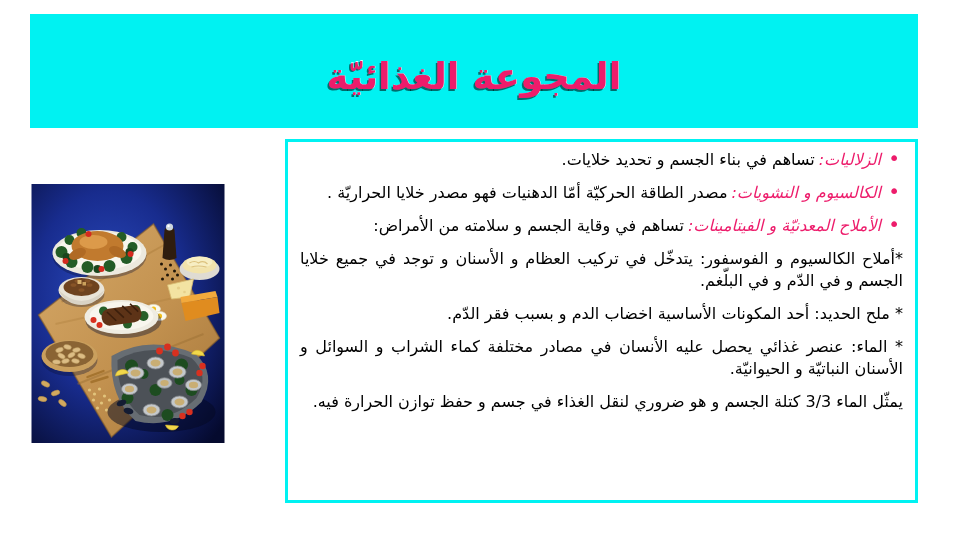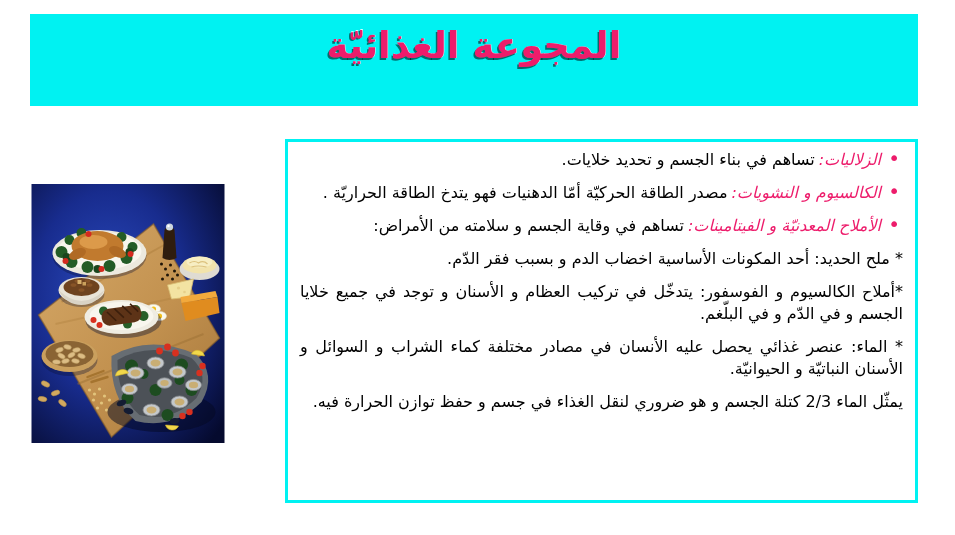--- a/index.html
+++ b/index.html
@@ -8,23 +8,23 @@
     background: #ffffff;
     font-family: "DejaVu Sans", sans-serif;
     position: relative;
     overflow: hidden;
   }
   .slide { position: absolute; inset: 0; background: #fff; }
 
   
   .title-bar {
     position: absolute; left: 30px; top: 14px;
-    width: 888px; height: 92px;
+    width: 888px; height: 114px;
     background: var(--cyan, #00f2f2);
-    display: flex; align-items: flex-start; justify-content: center;
+    display: flex; align-items: center; justify-content: center;
   }
   .title-text {
     direction: rtl;
     color: var(--pink, #ed1c6b);
     font-size: 37px; font-weight: bold;
     padding-top: 10px;
     text-shadow: -1.5px 1.5px 0 rgba(0,0,0,0.55), 0.5px -0.5px 0 rgba(255,255,255,0.85);
     letter-spacing: 0.5px;
     white-space: nowrap;
   }
@@ -305,37 +305,37 @@
     </svg>
   </div>
 
   <div class="content-box">
 
     <p class="para bulleted">
       <span class="bullet-dot">•</span><span class="item-label">الزلاليات:</span><span>تساهم في بناء الجسم و  تحديد خلايات.</span>
     </p>
 
     <p class="para bulleted">
-      <span class="bullet-dot">•</span><span class="item-label">الكالسيوم و النشويات:</span><span>مصدر الطاقة الحركيّة أمّا الدهنيات فهو يتدخ الطاقة الحراريّة .</span>
+      <span class="bullet-dot">•</span><span class="item-label">الكالسيوم و النشويات:</span><span>مصدر الطاقة الحركيّة أمّا الدهنيات فهو مصدر خلايا الحراريّة .</span>
     </p>
 
     <p class="para bulleted">
       <span class="bullet-dot">•</span><span class="item-label">الأملاح المعدنيّة و الفيتامينات:</span><span>تساهم في وقاية الجسم و سلامته من الأمراض:</span>
     </p>
 
     <p class="para">
+      <span>*أملاح الكالسيوم و الفوسفور: يتدخّل في تركيب العظام و الأسنان و توجد في جميع خلايا الجسم و في الدّم و في البلّغم.</span>
+    </p>
+
+    <p class="para">
       <span>* ملح الحديد: أحد المكونات الأساسية اخضاب الدم و بسبب فقر الدّم.</span>
-    </p>
-
-    <p class="para">
-      <span>*أملاح الكالسيوم و الفوسفور: يتدخّل في تركيب العظام و الأسنان و توجد في جميع خلايا الجسم و في الدّم و في البلّغم.</span>
     </p>
 
     <p class="para">
       <span>* الماء: عنصر غذائي يحصل عليه الأنسان في مصادر مختلفة كماء الشراب و السوائل و الأسنان النباتيّة و الحيوانيّة.</span>
     </p>
 
     <p class="para">
-      <span>يمثّل الماء 2/3  كتلة الجسم و هو ضروري لنقل الغذاء في جسم و حفظ توازن الحرارة فيه.</span>
+      <span>يمثّل الماء 3/3  كتلة الجسم و هو ضروري لنقل الغذاء في جسم و حفظ توازن الحرارة فيه.</span>
     </p>
 
   </div>
 </div>
 
 </body></html>

